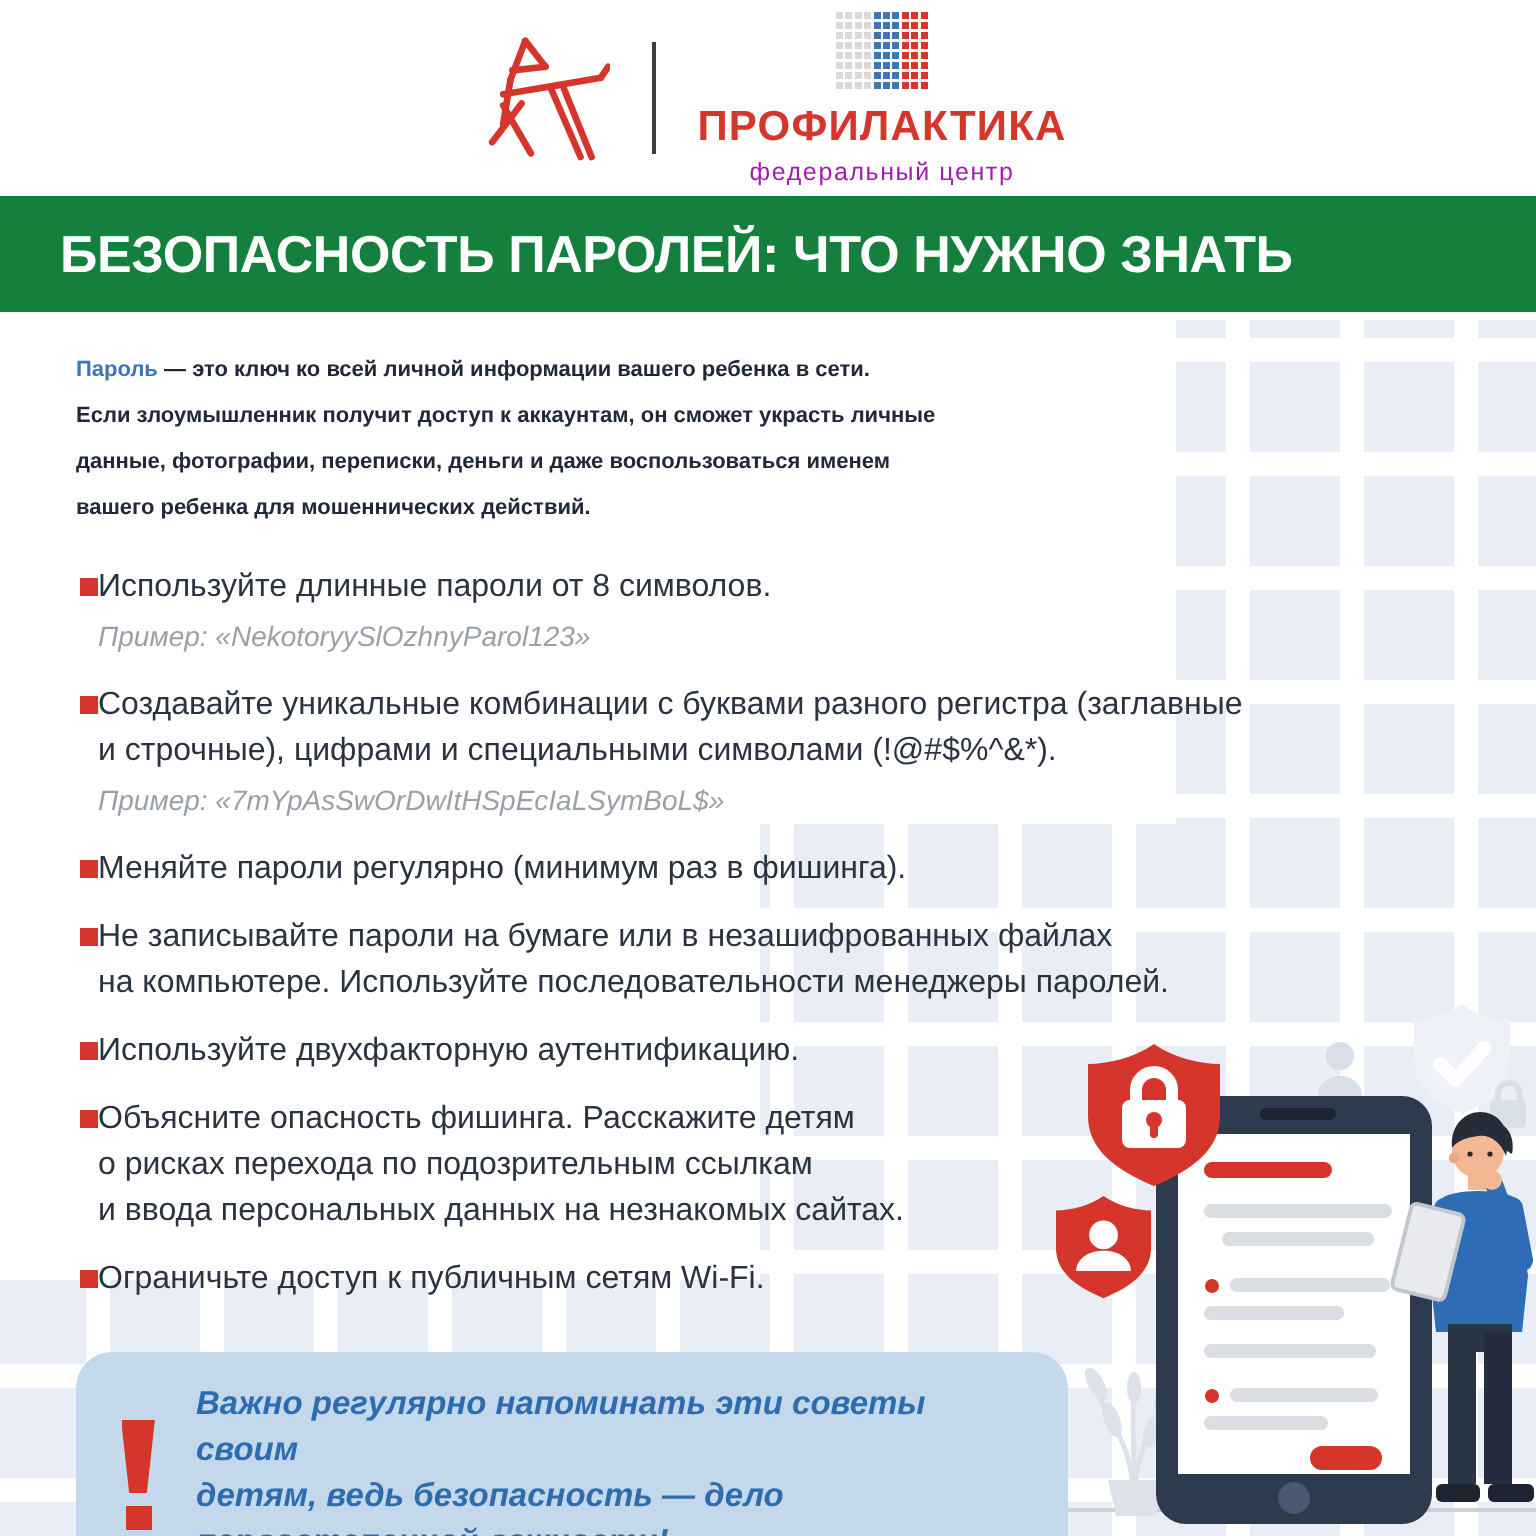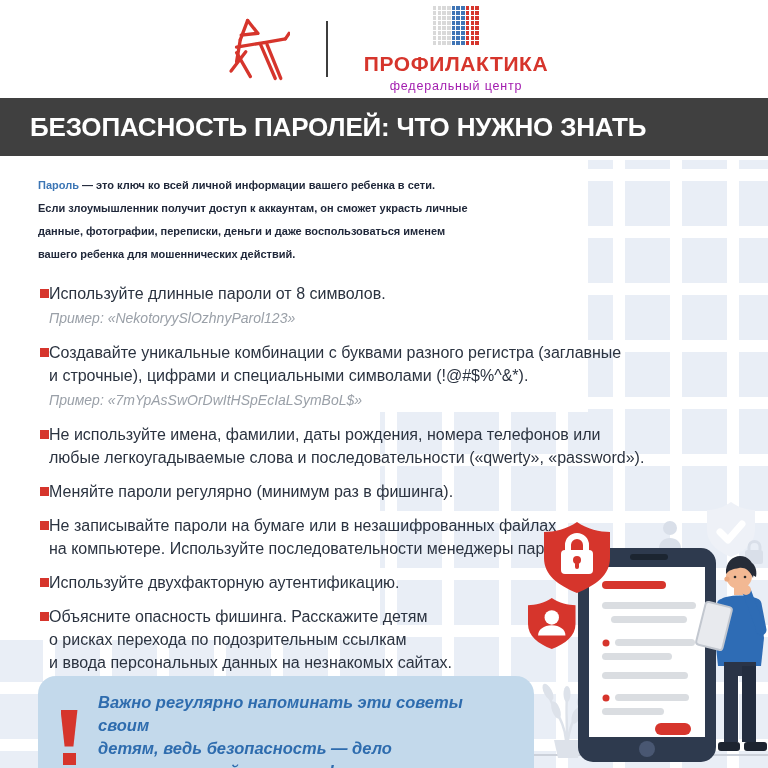--- a/index.html
+++ b/index.html
@@ -11,33 +11,33 @@
   .pattern { position:absolute; z-index:0; background-color:#e9eef6;
     background-image:
       linear-gradient(to right,#ffffff 12px,transparent 12px),
       linear-gradient(to bottom,#ffffff 12px,transparent 12px);
     background-size:57px 57px; }
   .pat-a { left:588px; top:160px; width:180px; height:608px; background-position:25px 9px; }
   .pat-b { left:380px; top:412px; width:208px; height:356px; background-position:5px 42px; }
   .pat-c { left:0; top:640px; width:380px; height:128px; background-position:43px 42px; }
 
   
-  .header { position:relative; z-index:1; height:98px; display:flex; align-items:center; justify-content:center; gap:36px; }
+  .header { position:relative; z-index:1; height:98px; display:flex; align-items:center; justify-content:center; gap:21px; }
   .divider { width:2px; height:56px; background:#3d3d3d; }
   .org { display:flex; flex-direction:column; align-items:center; }
   .mosaic { width:47px; height:40px; margin-bottom:6px;
     background-image:
       repeating-linear-gradient(to right,transparent 0 3.5px,#fff 3.5px 4.7px),
       repeating-linear-gradient(to bottom,transparent 0 3.6px,#fff 3.6px 5px),
       linear-gradient(to right,#d9d9d9 0 40%,#3f74b5 40% 70%,#d6352c 70% 100%); }
   .org-name { color:#d6352c; font-weight:700; font-size:21px; letter-spacing:.6px; }
   .org-sub { color:#a21caf; font-size:12.5px; letter-spacing:.8px; margin-top:3px; }
 
   
-  .banner { position:relative; z-index:1; height:58px; background:#404040; display:flex; align-items:center; padding:0 30px; }
+  .banner { position:relative; z-index:1; height:58px; background:#15803d; display:flex; align-items:center; padding:0 30px; }
   .banner h1 { color:#fff; font-size:26px; font-weight:700; letter-spacing:-.2px; white-space:nowrap; }
 
   
   .intro { position:relative; z-index:1; margin:18px 28px 0 38px; width:712px;
     font-size:11px; line-height:23px; font-weight:700; color:#20283a; white-space:pre-line; }
   .intro .lead { color:#3c76b5; }
 
   
   .tips { position:relative; z-index:1; list-style:none; margin:16px 0 0 40px; }
   .tip { display:flex; gap:0; margin-bottom:11px; }
@@ -102,25 +102,20 @@
       <span class="bullet"></span>
       <div class="tip-text"><span>Используйте длинные пароли от 8 символов.</span><em class="example">Пример: «NekotoryySlOzhnyParol123»</em></div>
     </li>
     <li class="tip">
       <span class="bullet"></span>
       <div class="tip-text"><span>Создавайте уникальные комбинации с буквами разного регистра (заглавные
 и строчные), цифрами и специальными символами (!@#$%^&amp;*).</span><em class="example">Пример: «7mYpAsSwOrDwItHSpEcIaLSymBoL$»</em></div>
     </li>
     <li class="tip">
       <span class="bullet"></span>
-      <div class="tip-text"><span>Не используйте имена, фамилии, даты рождения, номера телефонов или
-любые легкоугадываемые слова и последовательности («qwerty», «password»).</span></div>
-    </li>
-    <li class="tip">
-      <span class="bullet"></span>
       <div class="tip-text"><span>Меняйте пароли регулярно (минимум раз в фишинга).</span></div>
     </li>
     <li class="tip">
       <span class="bullet"></span>
       <div class="tip-text"><span>Не записывайте пароли на бумаге или в незашифрованных файлах
 на компьютере. Используйте последовательности менеджеры паролей.</span></div>
     </li>
     <li class="tip">
       <span class="bullet"></span>
       <div class="tip-text"><span>Используйте двухфакторную аутентификацию.</span></div>

